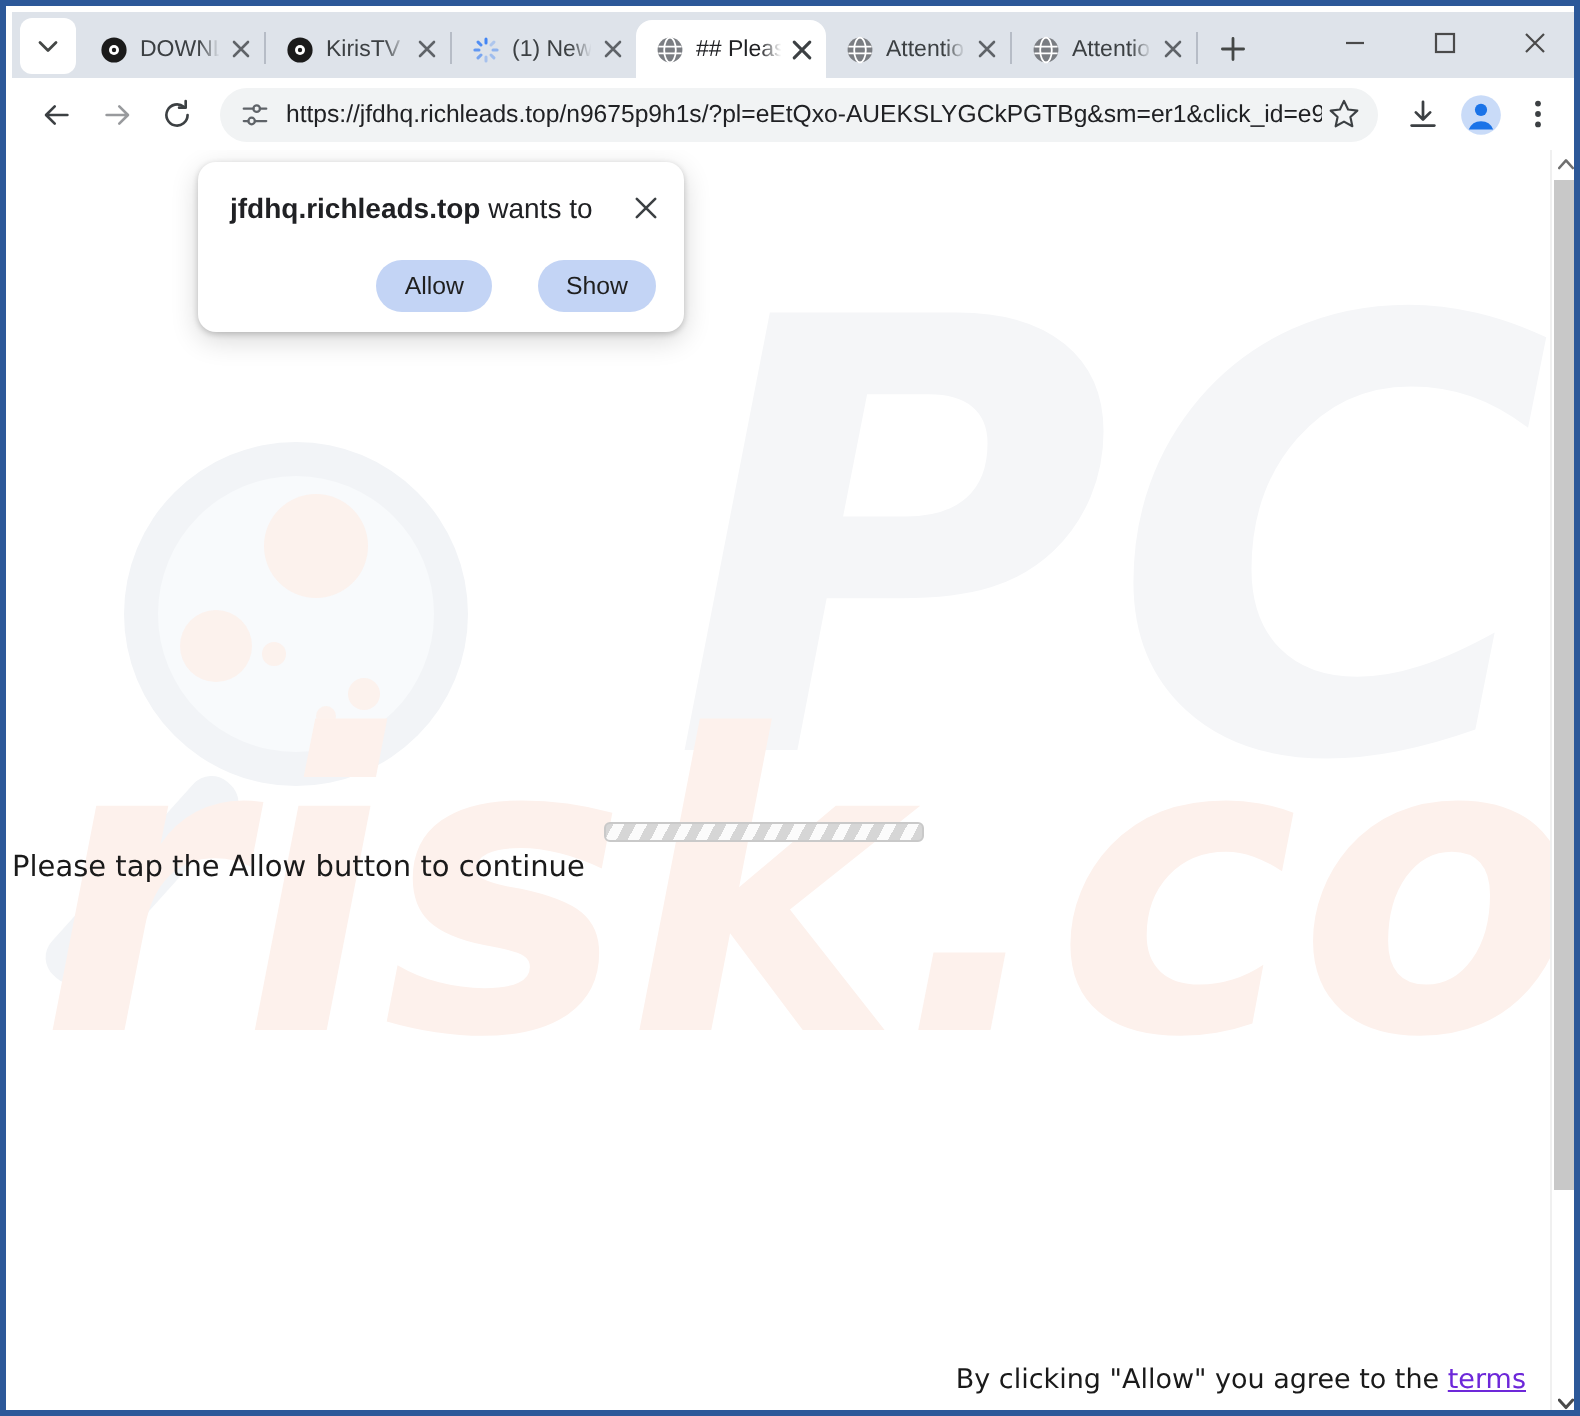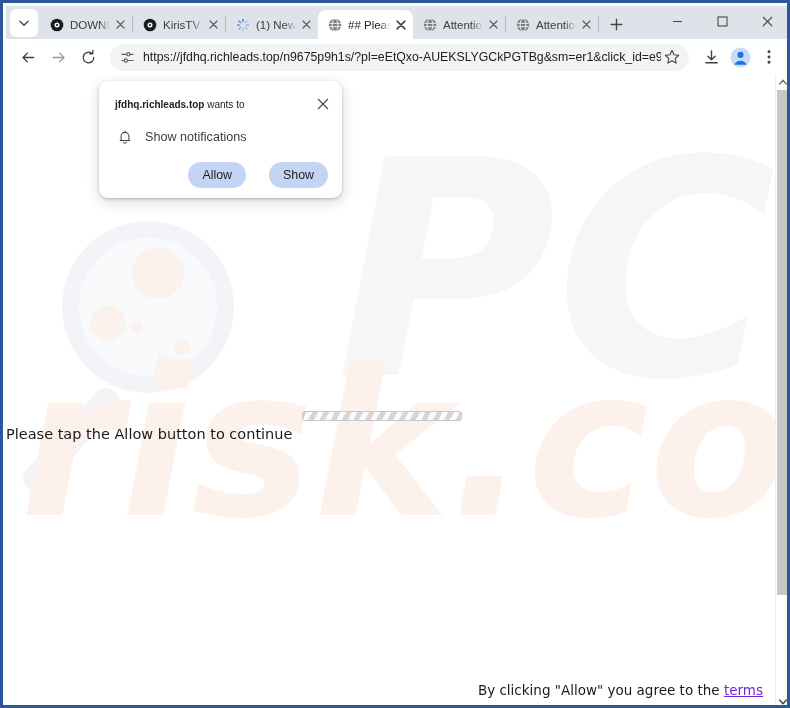--- a/index.html
+++ b/index.html
@@ -247,21 +247,21 @@
     box-sizing: border-box;
     z-index: 20;
   }
   .perm-head {
     display: flex;
     align-items: flex-start;
     padding: 0 10px 0 16px;
   }
   .perm-title {
     flex: 1 1 auto;
-    font-size: 10px;
+    font-size: 14px;
     color: #202124;
     line-height: 17px;
     padding-top: 1px;
   }
   .perm-title b { font-weight: bold; }
   .perm-close {
     width: 18px; height: 18px;
     flex: none;
     display: flex; align-items: center; justify-content: center;
   }
@@ -567,30 +567,20 @@
       <div class="perm">
         <div class="perm-head">
           <div class="perm-title"><b>jfdhq.richleads.top</b><span> wants to</span></div>
           <div class="perm-close">
             <svg width="12" height="12" viewBox="0 0 12 12">
               <path d="M1.4 1.4 L10.6 10.6 M10.6 1.4 L1.4 10.6" stroke="#3c4043" stroke-width="1.3" stroke-linecap="round"></path>
             </svg>
           </div>
         </div>
 
-        <div class="perm-row">
-          <span class="bell">
-            <svg width="16" height="16" viewBox="0 0 18 18">
-              <path d="M9 2.2 V3.2 M4.6 13 V8.2 a4.4 4.4 0 0 1 8.8 0 V13 Z" fill="none" stroke="#3c4043" stroke-width="1.15" stroke-linejoin="round" stroke-linecap="round"></path>
-              <path d="M3.6 13 H14.4" stroke="#3c4043" stroke-width="1.15" stroke-linecap="round"></path>
-              <path d="M7.4 14.8 a1.7 1.7 0 0 0 3.2 0" fill="none" stroke="#3c4043" stroke-width="1.15" stroke-linecap="round"></path>
-            </svg>
-          </span>
-          <span class="perm-label">Show notifications</span>
-        </div>
 
         <div class="perm-actions">
           <div class="perm-btn">Allow</div>
           <div class="perm-btn">Show</div>
         </div>
       </div>
 
       <div class="scrollbar">
         <div class="sb-arrow">
           <svg width="8" height="6" viewBox="0 0 8 6">

